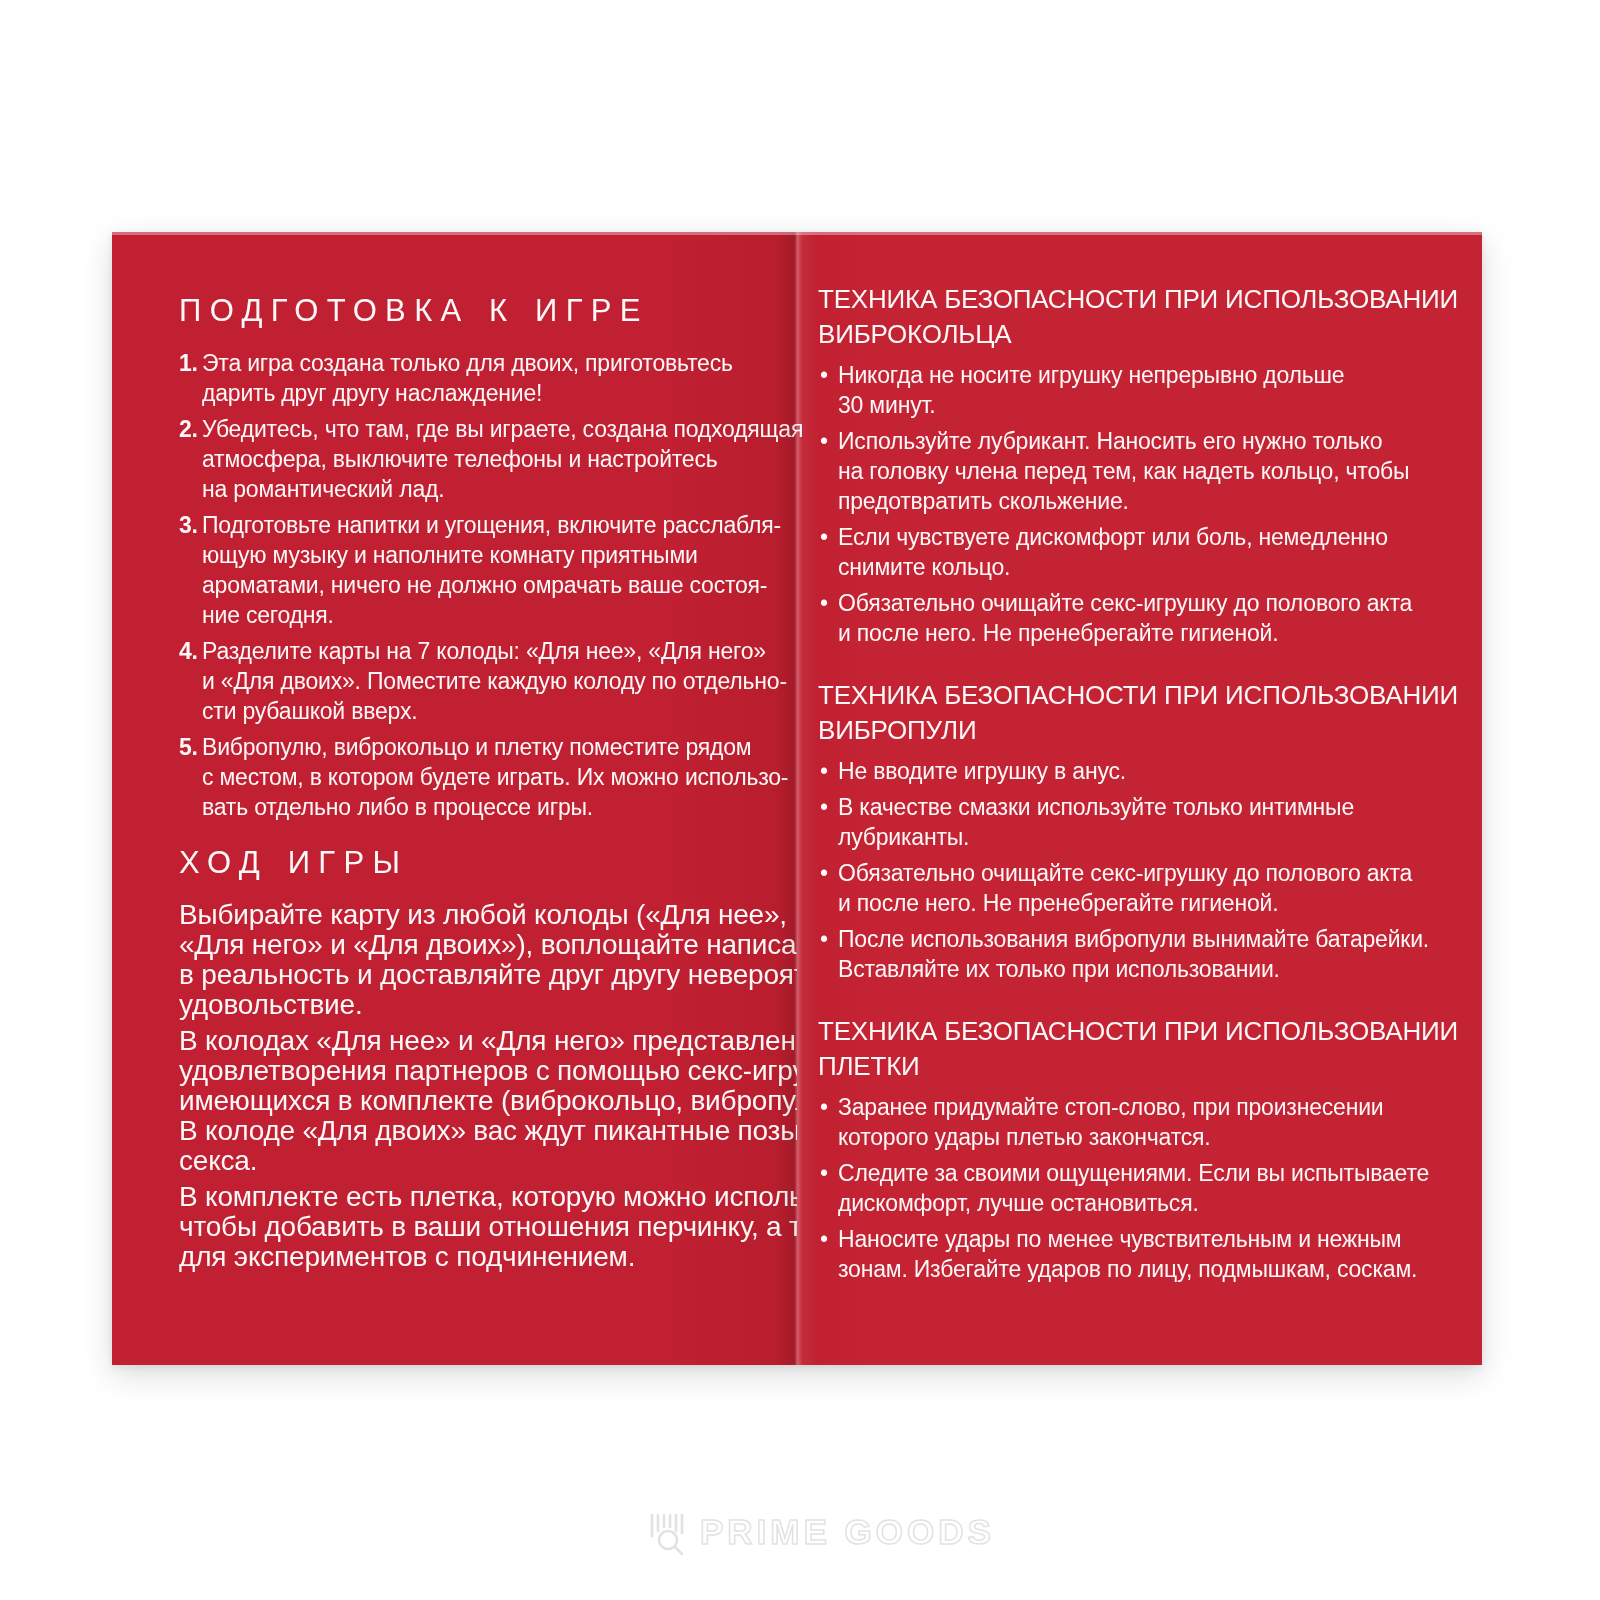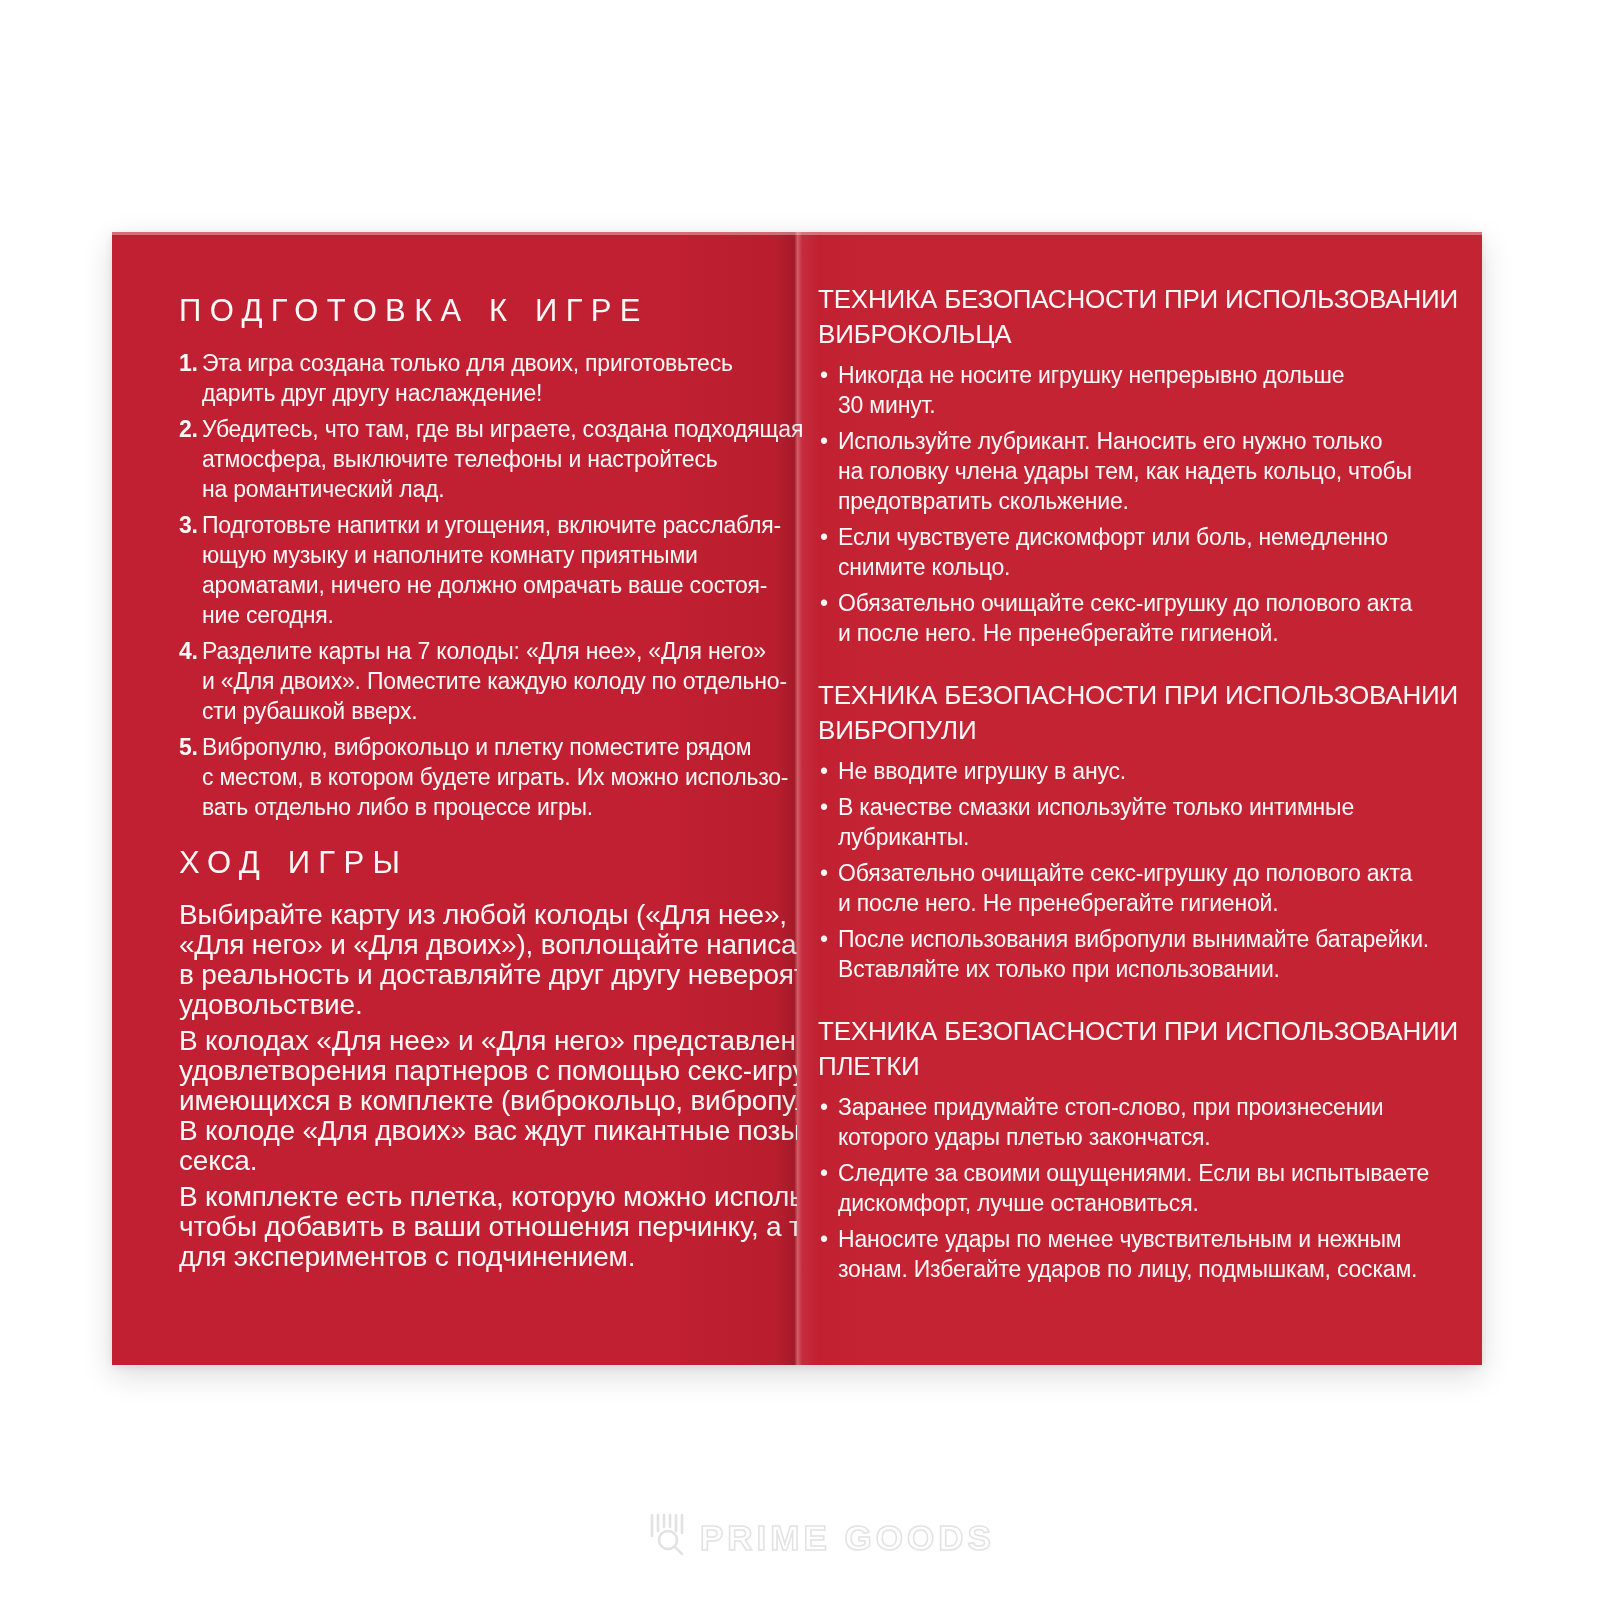--- a/index.html
+++ b/index.html
@@ -33,21 +33,21 @@
   .para{font-size:28px;line-height:30px;letter-spacing:-0.2px;margin:0 0 6px 0;}
 
   
   .h-safety{font-size:26px;line-height:35px;font-weight:400;letter-spacing:-0.2px;margin:0 0 8px 0;}
   .sect2 .h-safety,.sect3 .h-safety{margin-top:30px;}
   .bullet{position:relative;padding-left:20px;margin-bottom:6px;font-size:23px;line-height:30px;
           letter-spacing:-0.2px;}
   .bullet::before{content:"\2022";position:absolute;left:2px;top:0;}
 
   
-  .watermark{position:absolute;left:648px;top:1512px;display:flex;align-items:flex-end;z-index:1;}
+  .watermark{position:absolute;left:648px;top:1512px;display:flex;align-items:flex-start;z-index:1;}
   .wm-icon{width:42px;height:46px;margin-right:10px;}
   .wm-text{font-size:35px;font-weight:700;letter-spacing:4px;color:#ffffff;
            -webkit-text-stroke:1.5px #e2e2e2;text-shadow:0 0 1px #e9e9e9;}
 </style>
 </head>
 <body>
 
 <div class="canvas">
 
   <div class="leaflet">
@@ -103,21 +103,21 @@
     </div>
 
     <div class="page page-right">
 
       <div class="sect1">
         <div class="h-safety pre">ТЕХНИКА БЕЗОПАСНОСТИ ПРИ ИСПОЛЬЗОВАНИИ
 ВИБРОКОЛЬЦА</div>
         <div class="bullet pre">Никогда не носите игрушку непрерывно дольше
 30 минут.</div>
         <div class="bullet pre">Используйте лубрикант. Наносить его нужно только
-на головку члена удары тем, как надеть кольцо, чтобы
+на головку члена перед тем, как надеть кольцо, чтобы
 предотвратить скольжение.</div>
         <div class="bullet pre">Если чувствуете дискомфорт или боль, немедленно
 снимите кольцо.</div>
         <div class="bullet pre">Обязательно очищайте секс-игрушку до полового акта
 и после него. Не пренебрегайте гигиеной.</div>
       </div>
 
       <div class="sect2">
         <div class="h-safety pre">ТЕХНИКА БЕЗОПАСНОСТИ ПРИ ИСПОЛЬЗОВАНИИ
 ВИБРОПУЛИ</div>

